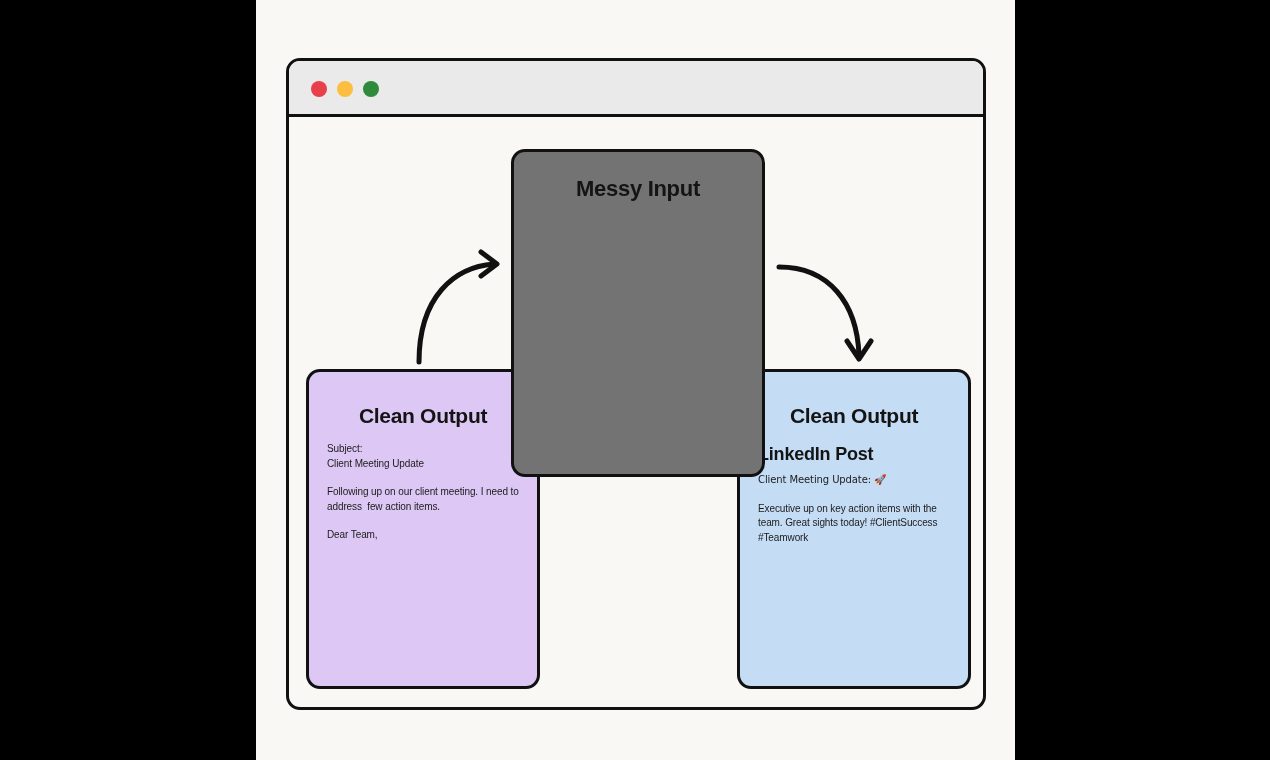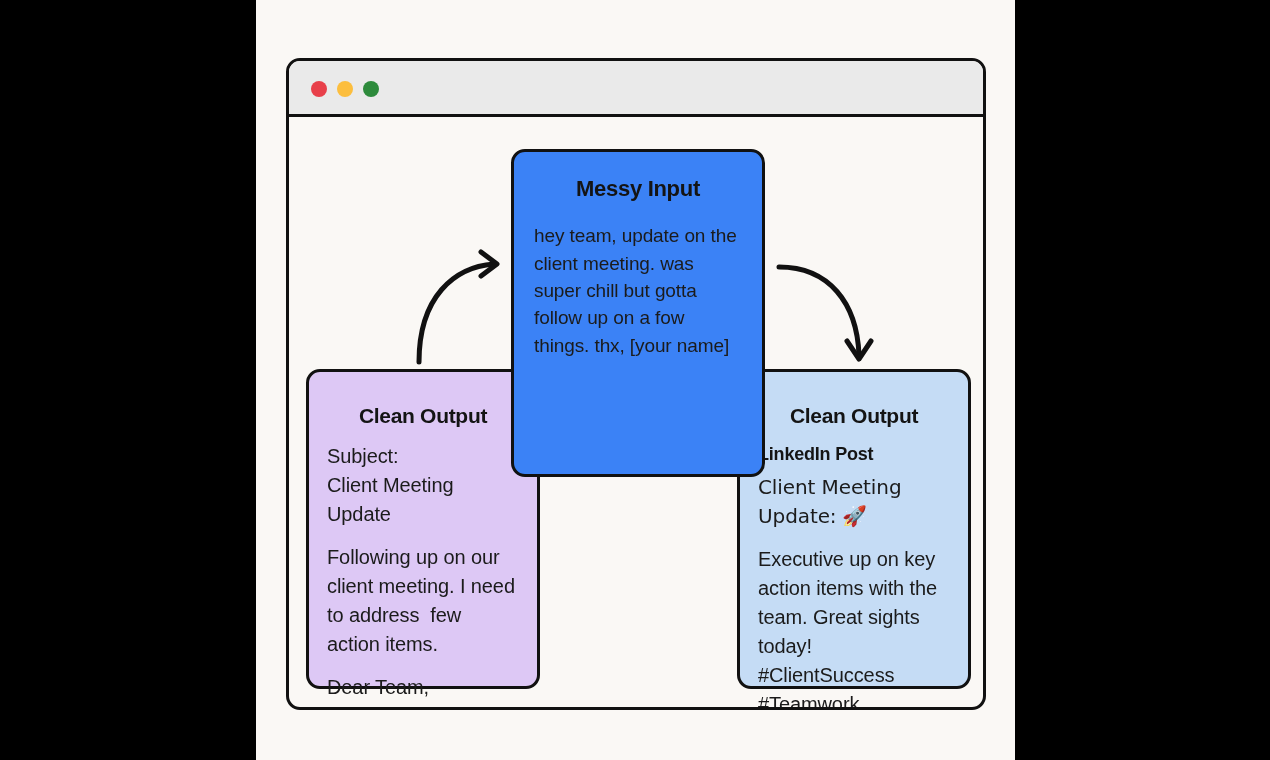--- a/index.html
+++ b/index.html
@@ -98,21 +98,21 @@
 
   .card-subtitle {
     font-size: 18px;
     font-weight: 700;
     color: #141414;
     letter-spacing: -0.2px;
     margin-top: 16px;
   }
 
   .card-para {
-    font-size: 20px;
+    font-size: 10px;
     line-height: 1.45;
     color: #1b1b1b;
     margin-top: 14px;
     white-space: pre-wrap;
     letter-spacing: -0.1px;
   }
 
   
   #card-email {
     left: 17px;            
@@ -134,21 +134,21 @@
     z-index: 1;
   }
   #card-linkedin .card-title { margin-top: 6px; }
 
   
   #card-input {
     left: 222px;           
     top: 32px;             
     width: 254px;
     height: 328px;
-    background: #3b82f6;
+    background: #737373;
     z-index: 3;
     padding: 16px 20px;
   }
   #card-input .card-title { margin-top: 8px; font-size: 22px; }
   #card-input .card-para {
     margin-top: 20px;
     font-size: 19px;
     line-height: 1.44;
   }
 
@@ -191,20 +191,19 @@
 
         <div class="card" id="card-linkedin">
           <div class="card-title">Clean Output</div>
           <div class="card-subtitle">LinkedIn Post</div>
           <div class="card-para emoji">Client Meeting Update: 🚀</div>
           <div class="card-para">Executive up on key action items with the team. Great sights today! #ClientSuccess #Teamwork</div>
         </div>
 
         <div class="card" id="card-input">
           <div class="card-title">Messy Input</div>
-          <div class="card-para">hey team, update on the client meeting. was super chill but gotta follow up on a fow things. thx, [your name]</div>
         </div>
 
       </div>
     </div>
 
   </div>
 </div>
 
 </body></html>

